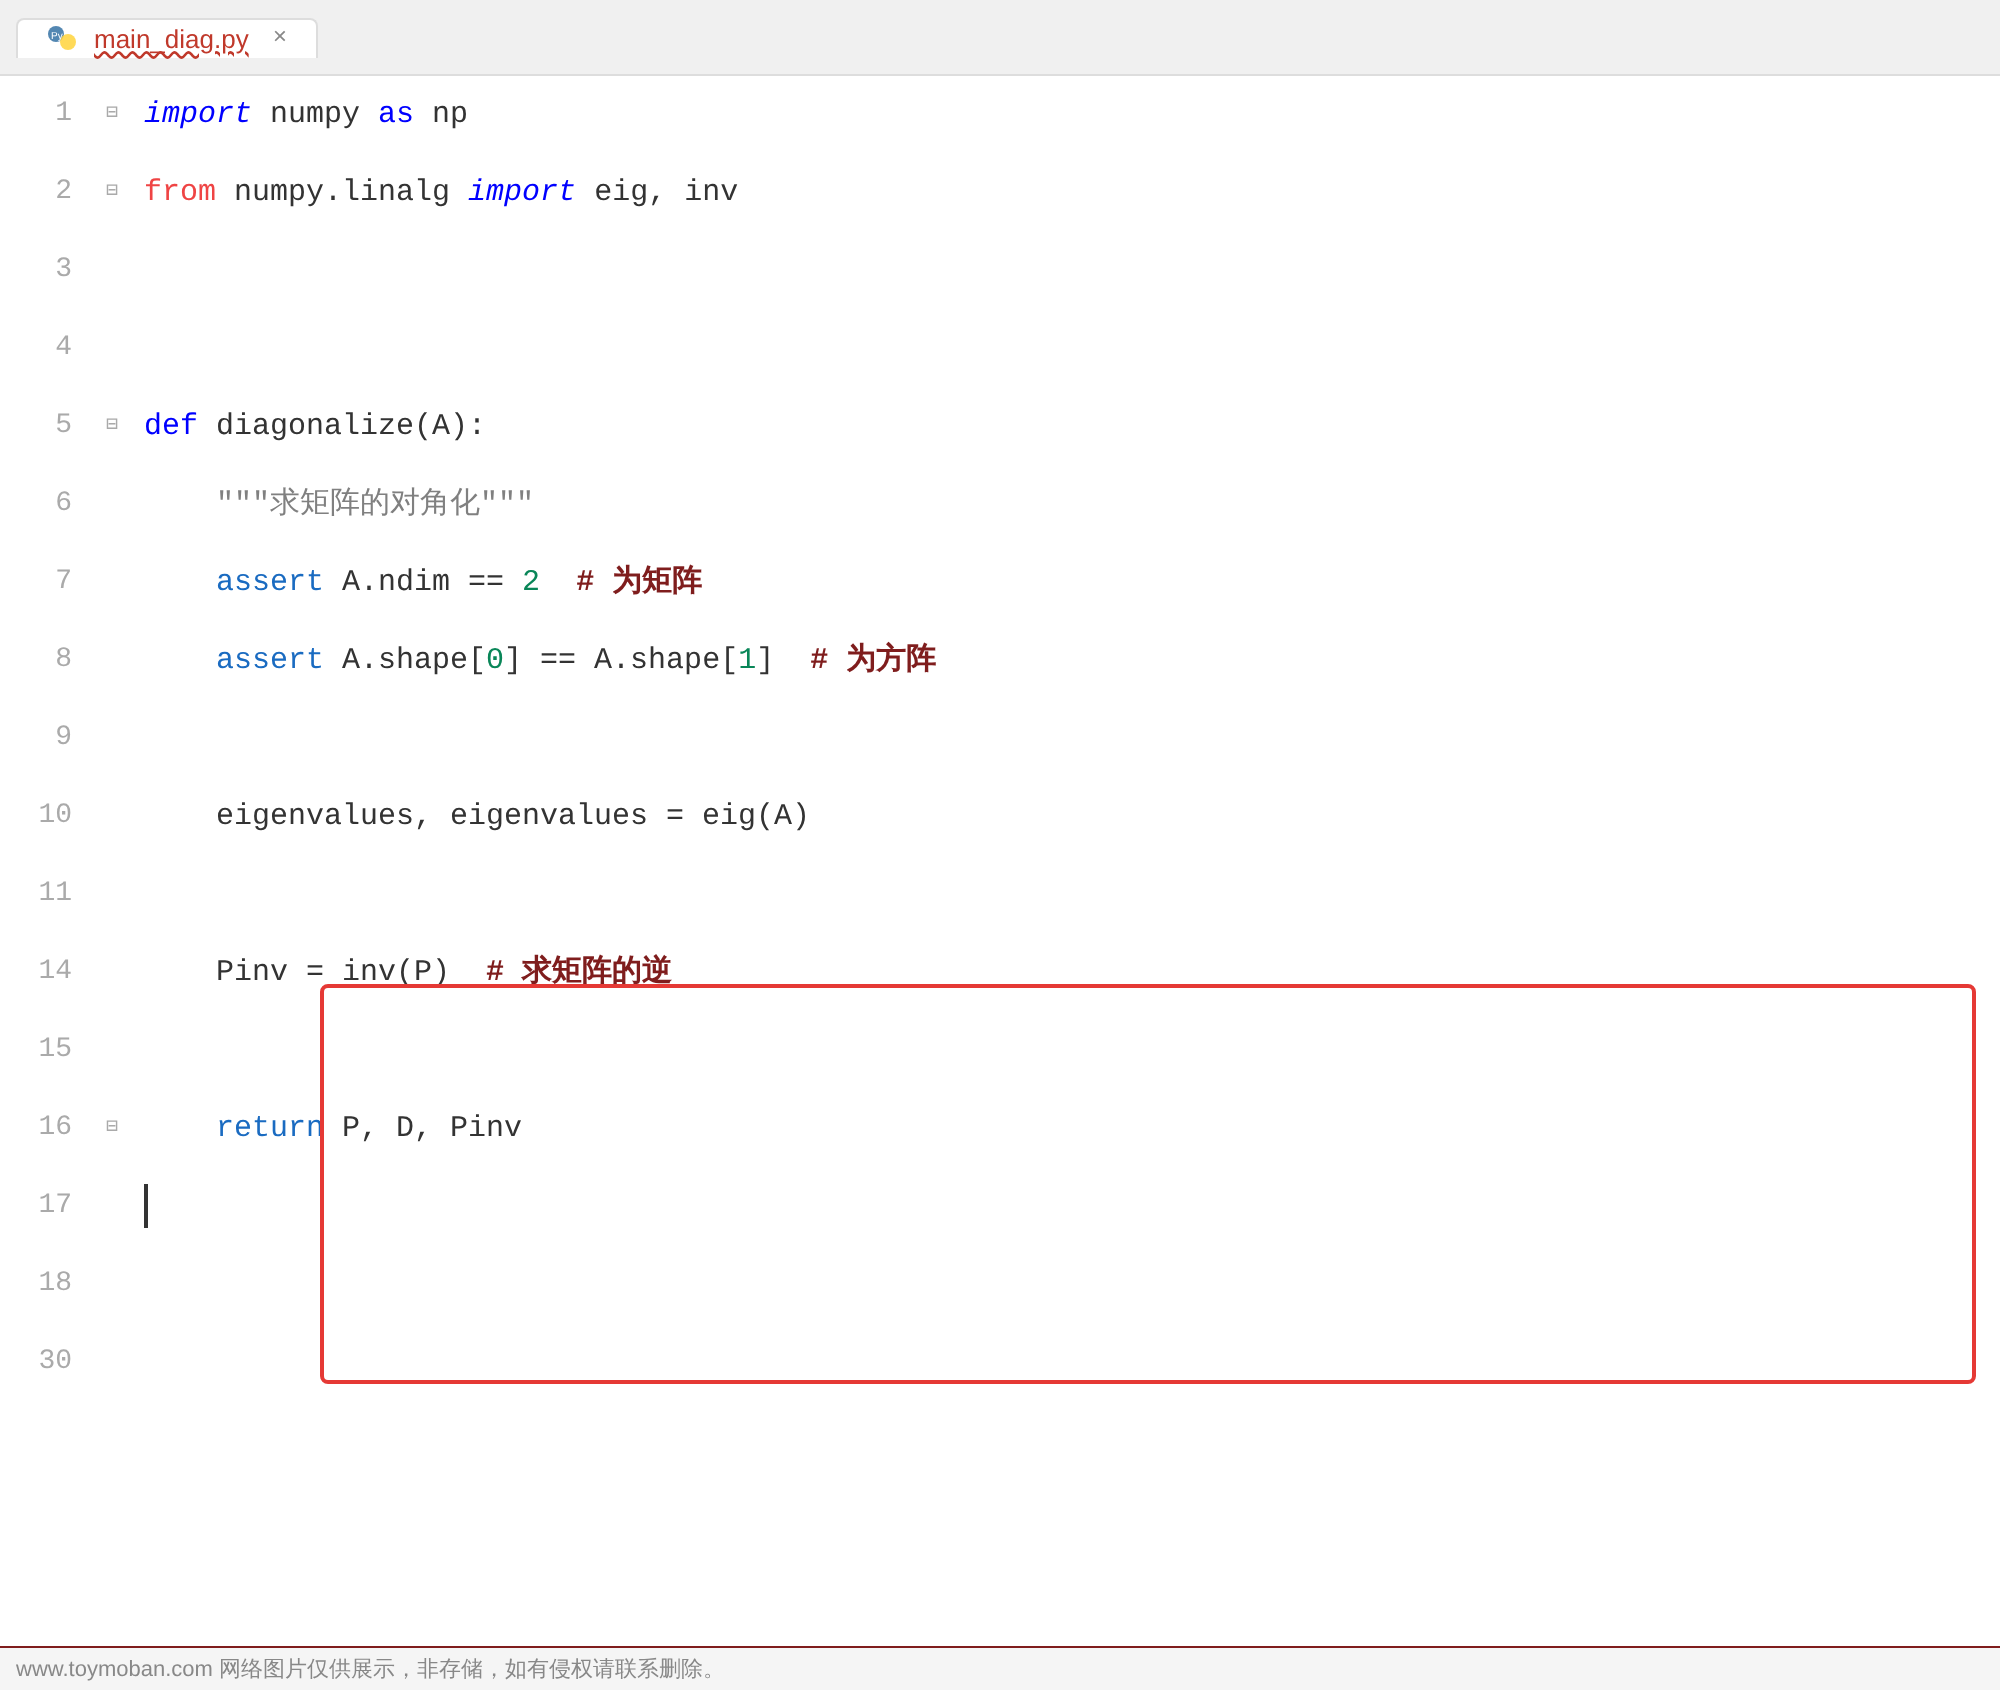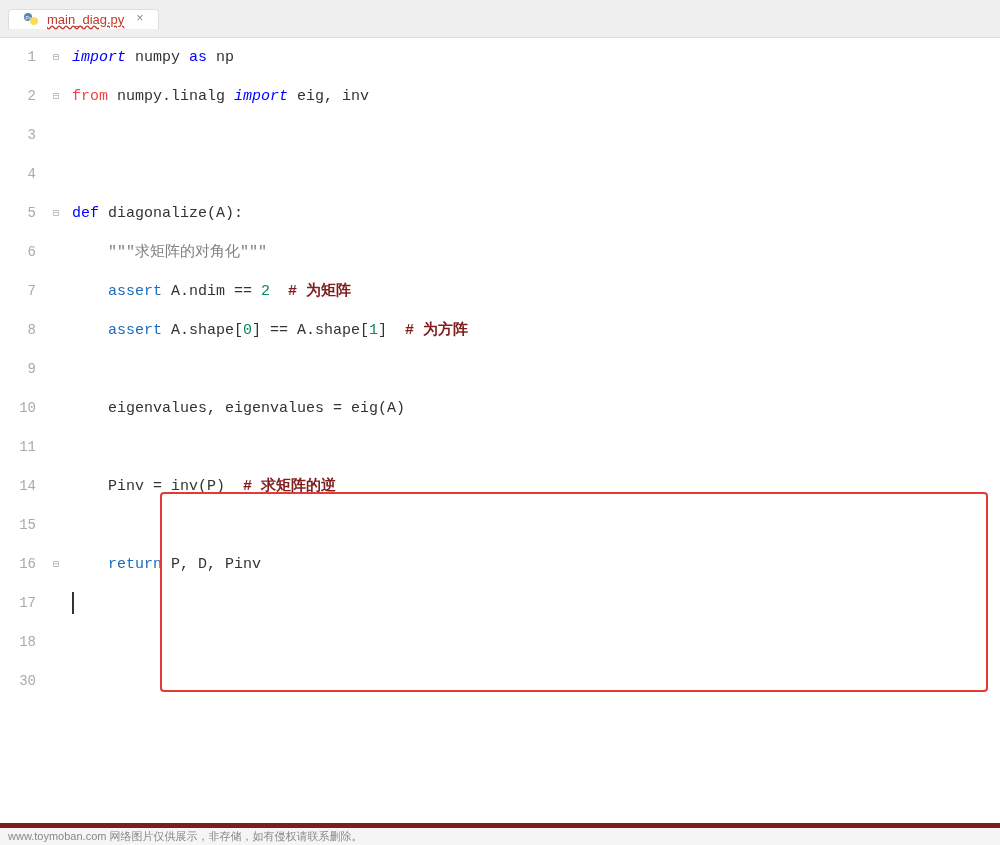--- a/index.html
+++ b/index.html
@@ -142,21 +142,21 @@
       width: 2px;
       height: 22px;
       background: #333;
       vertical-align: middle;
     }
 
     
     .status-bar {
       height: 22px;
       background: #f5f5f5;
-      border-top: 5px solid #7f1d1d;
+      border-top: 1px solid #7f1d1d;
       display: flex;
       align-items: center;
       padding: 0 8px;
     }
     .status-text {
       font-size: 11px;
       color: #888;
       font-family: 'Segoe UI', sans-serif;
     }
   </style>

